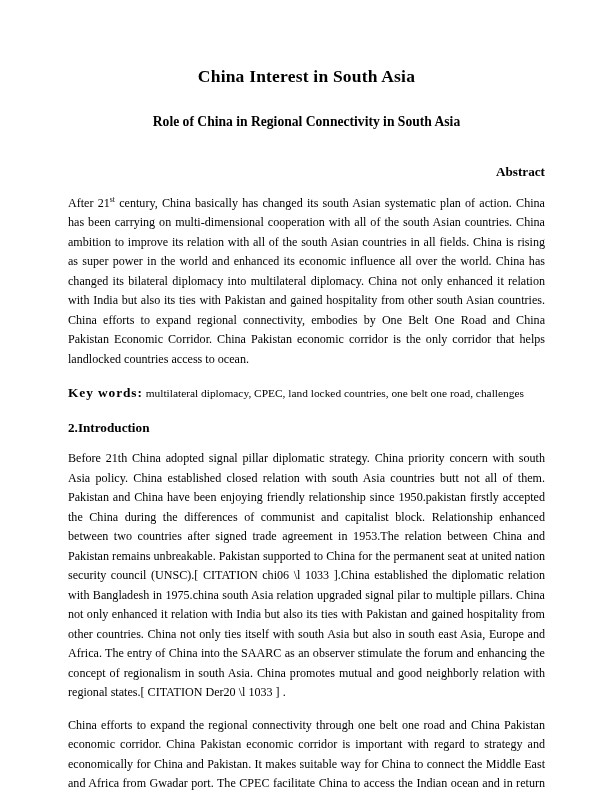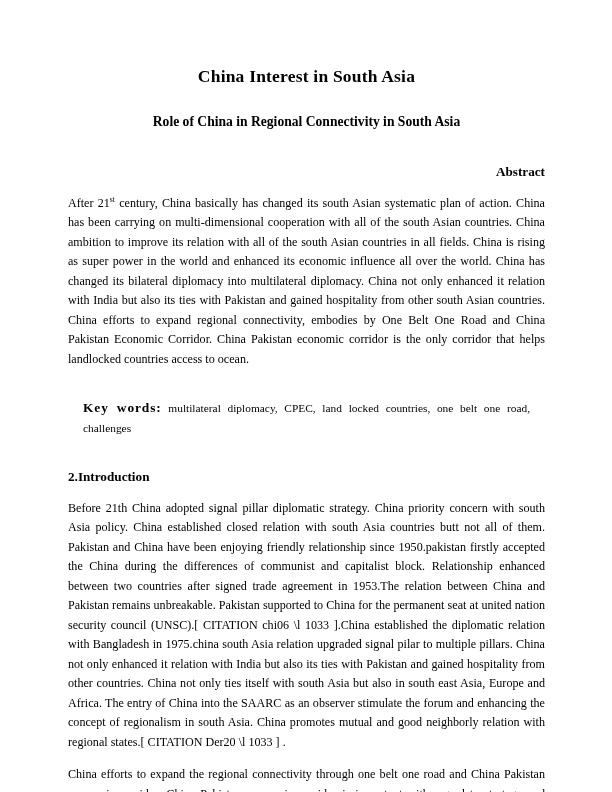--- a/index.html
+++ b/index.html
@@ -63,21 +63,21 @@
   p.body-text {
     margin: 0;
     font-size: 12.1px;
     line-height: 19.5px;
     text-align: justify;
     text-justify: inter-word;
   }
   .para-gap { padding-top: 13px; }
 
   .keywords-block {
-    margin: 15px;
+    margin: 0;
     padding-top: 14px;
     font-size: 12.0px;
     line-height: 19.5px;
     text-align: justify;
     text-justify: inter-word;
   }
   .kw-label {
     font-size: 13.4px;
     font-weight: bold;
     letter-spacing: 0.9px;

